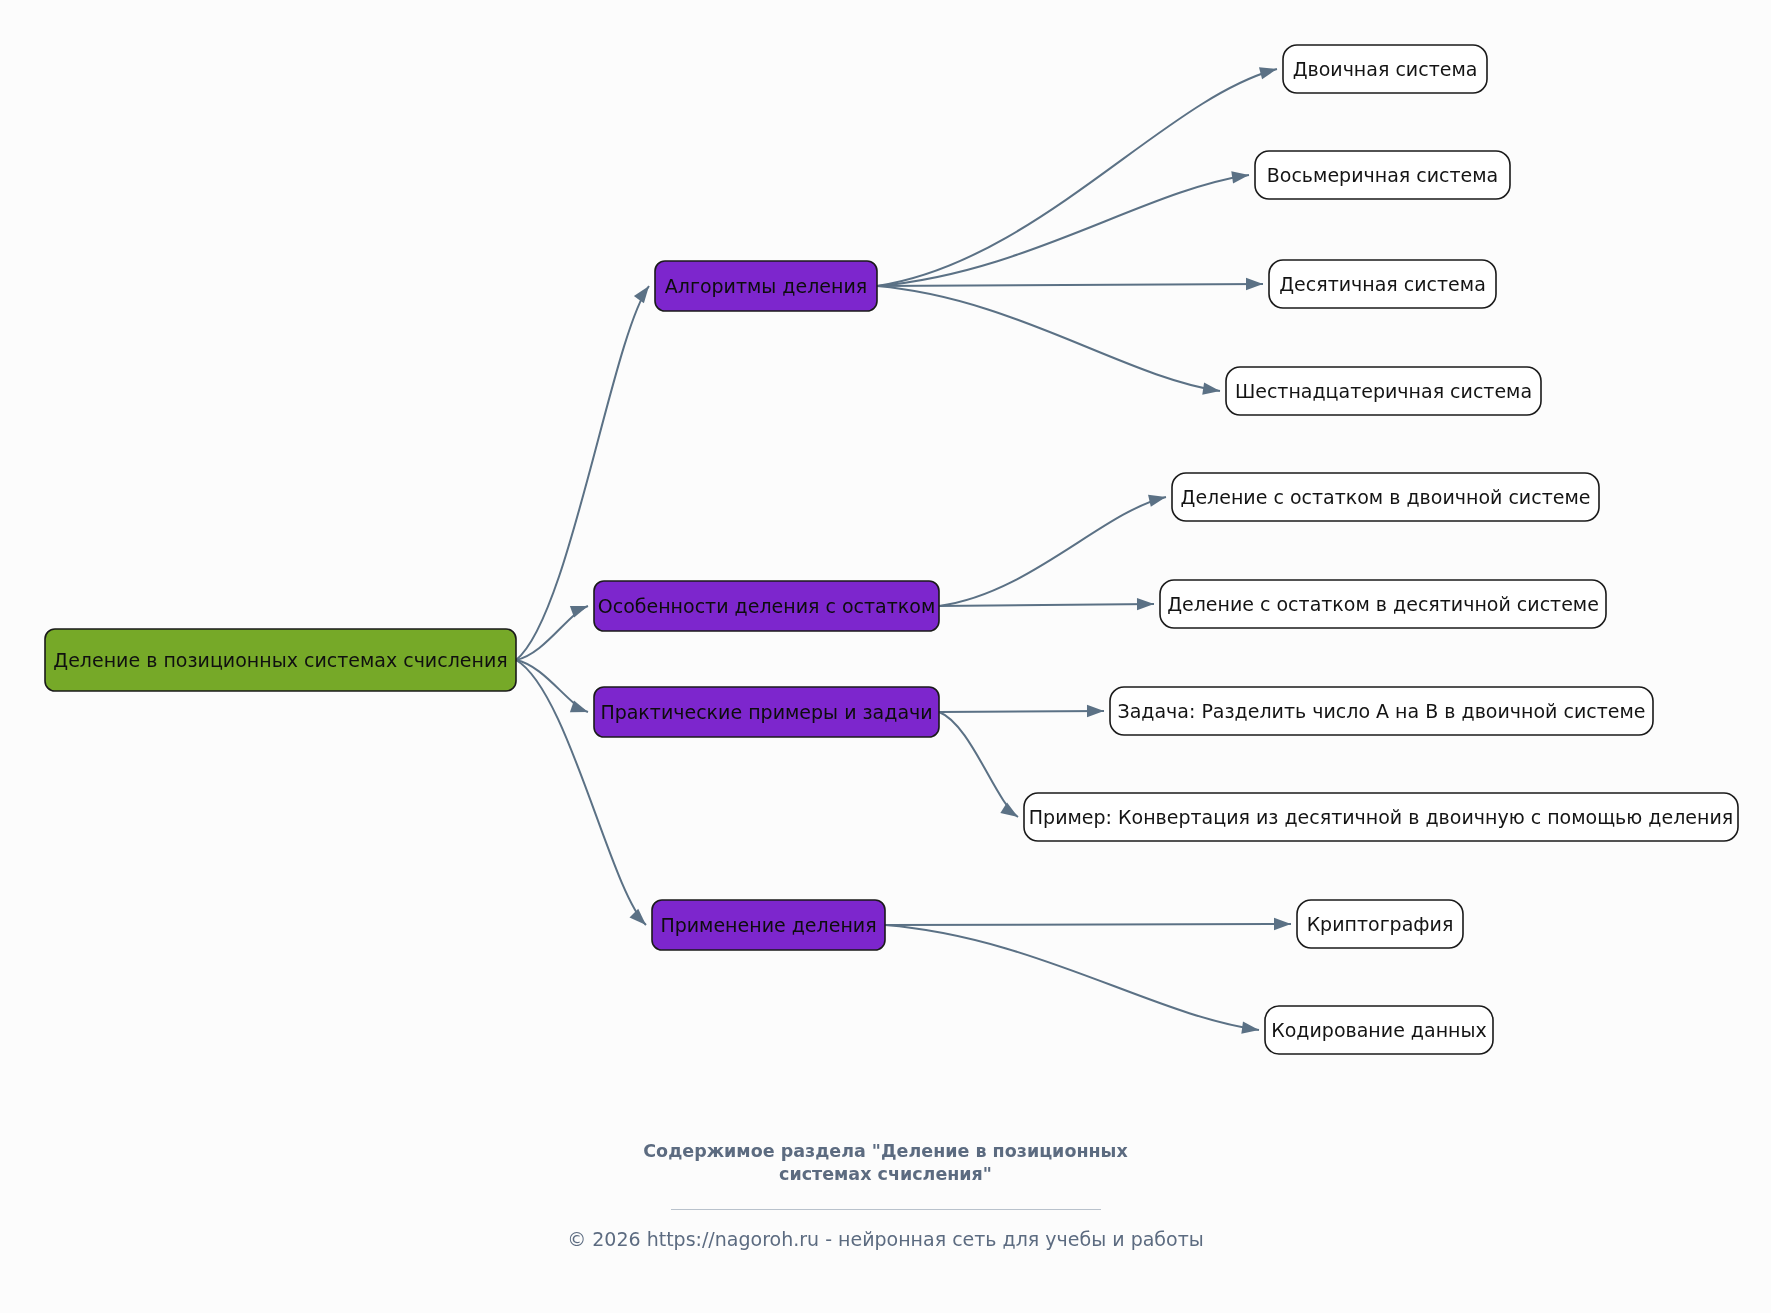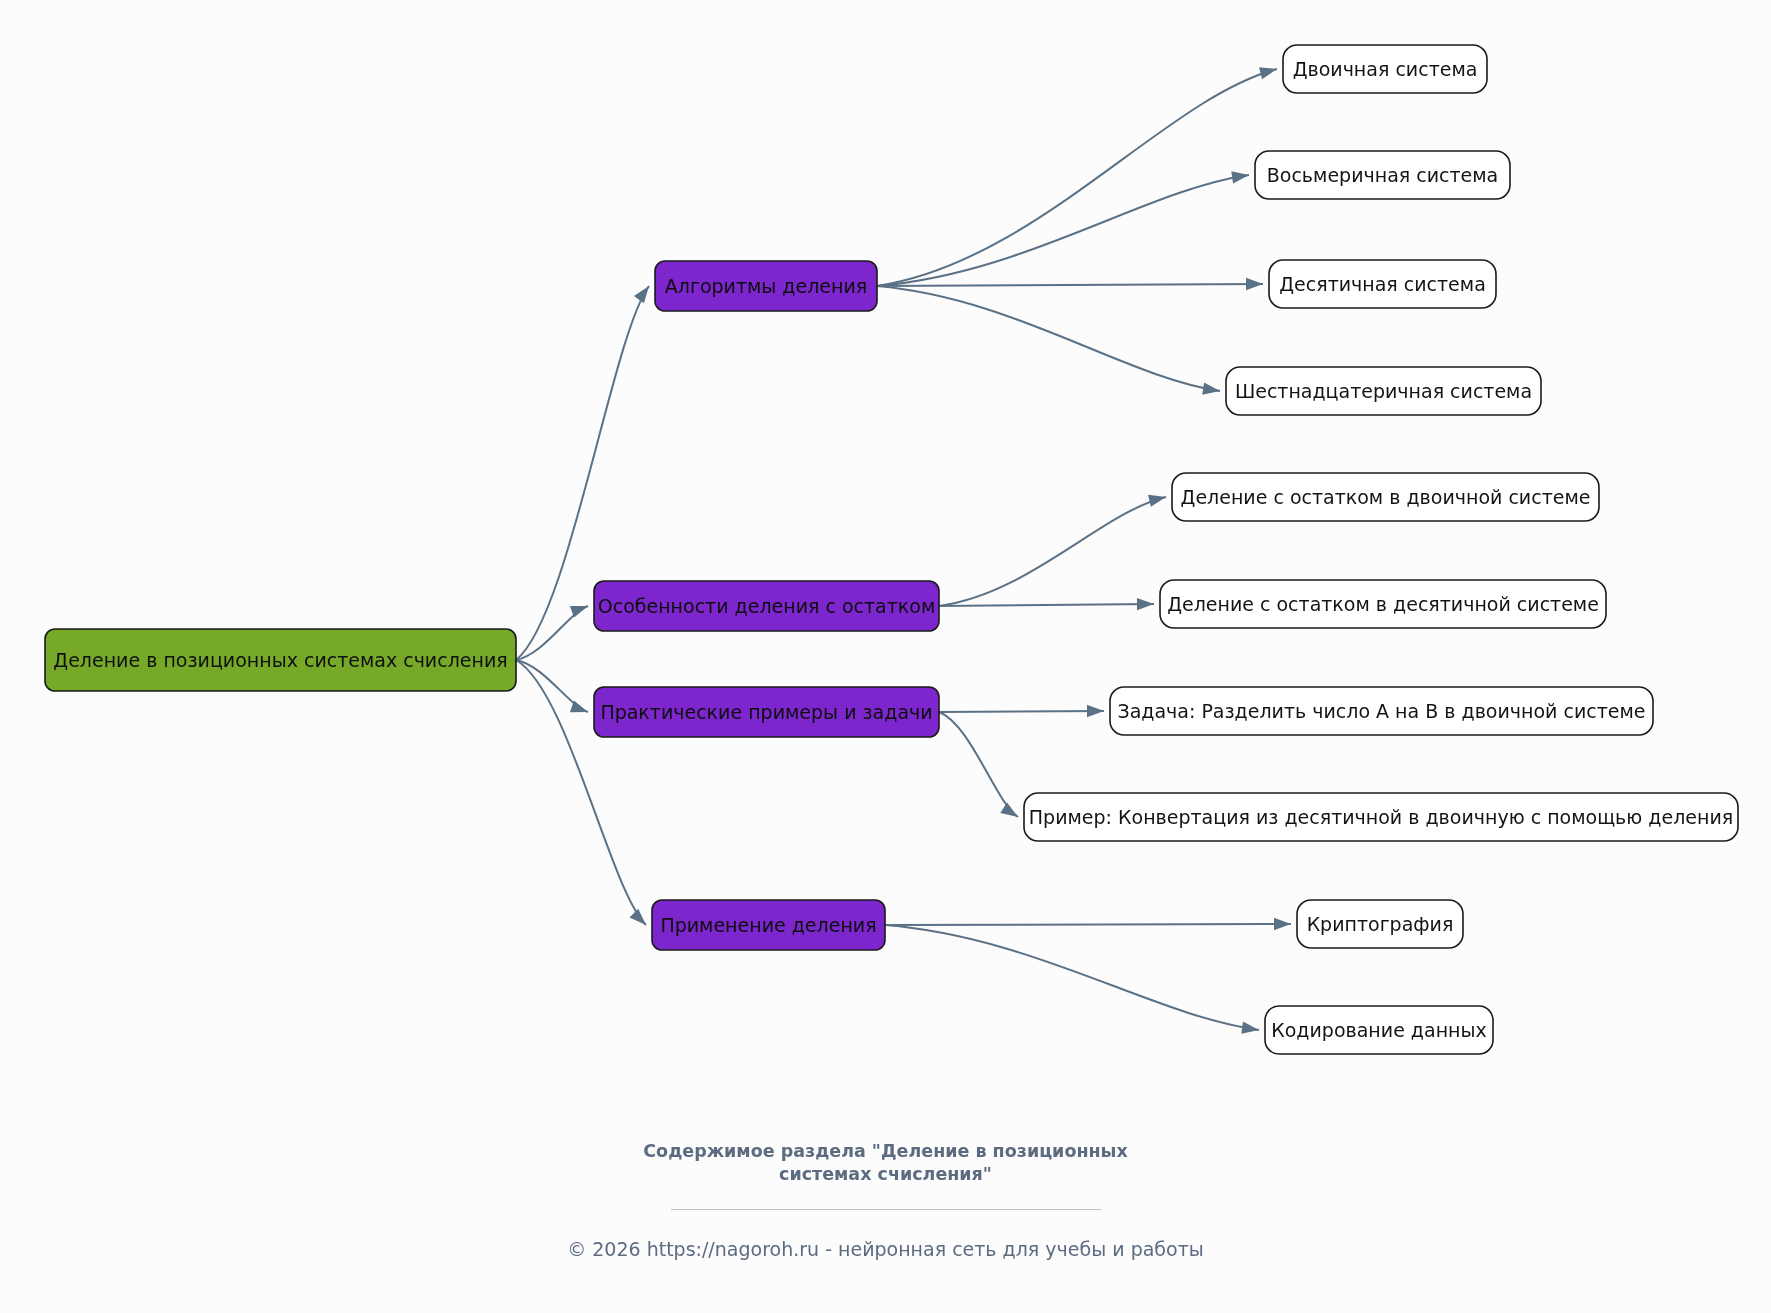--- a/index.html
+++ b/index.html
@@ -82,21 +82,21 @@
   .footer-divider {
     width: 430px;
     height: 0;
     border-top: 1px solid #b9c2cc;
     margin: 22px auto 0 auto;
   }
   .footer-copy {
     font-family: "DejaVu Sans", sans-serif;
     font-size: 19px;
     color: #5c6b80;
-    margin-top: 28px;
+    margin-top: 18px;
   }
 </style>
 </head>
 <body>
 
 <div id="mindmap-root">
 
   <svg id="graph" viewBox="0 0 1771 1313">
     <g id="edges-layer">
         <g>

